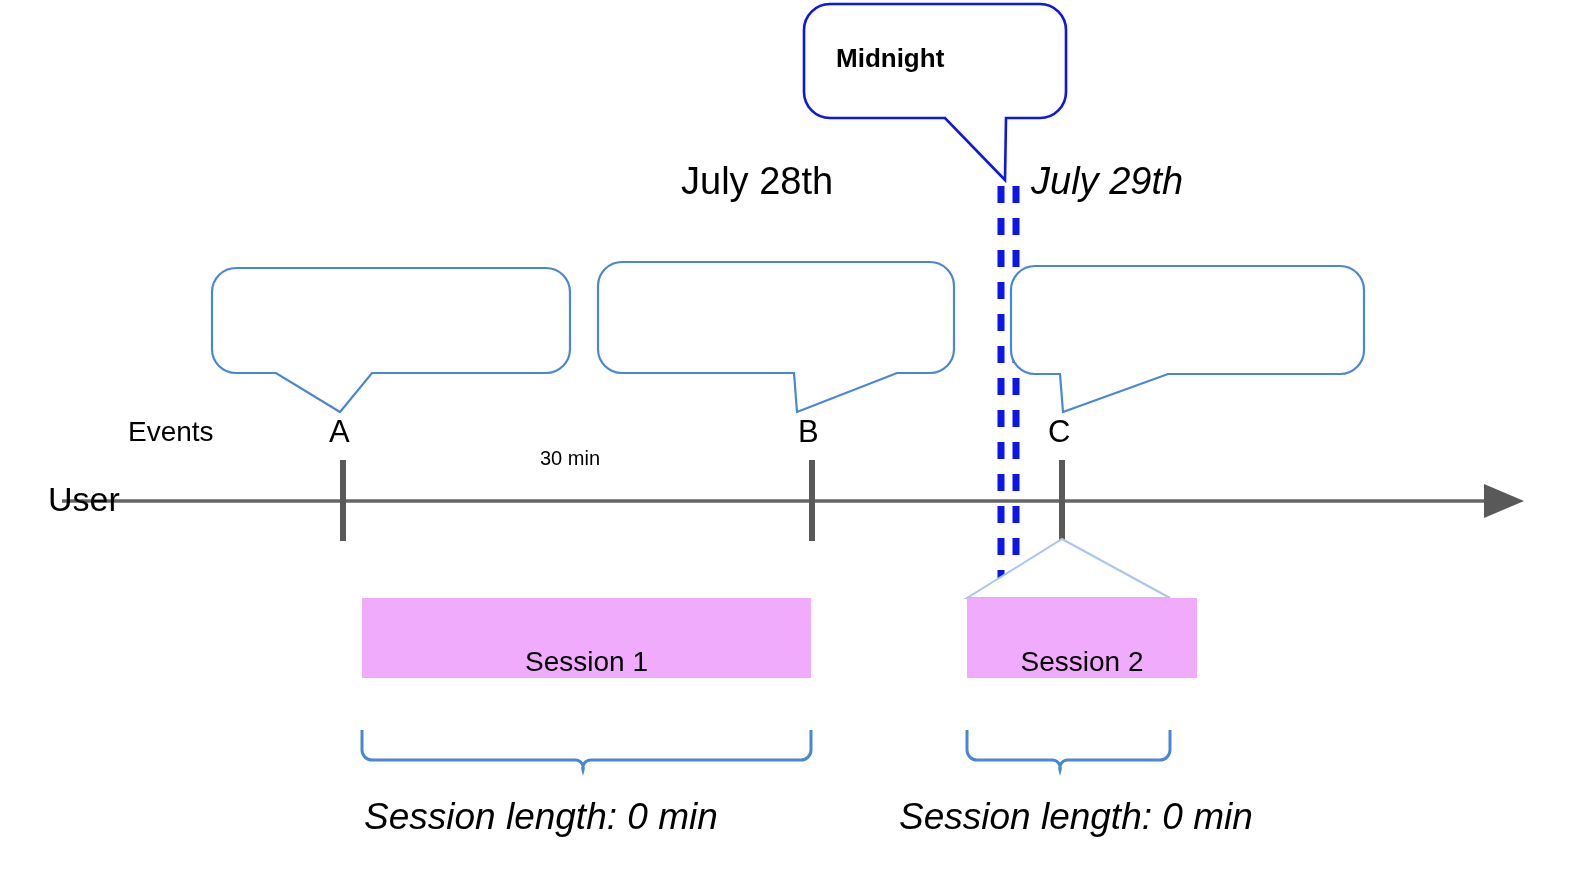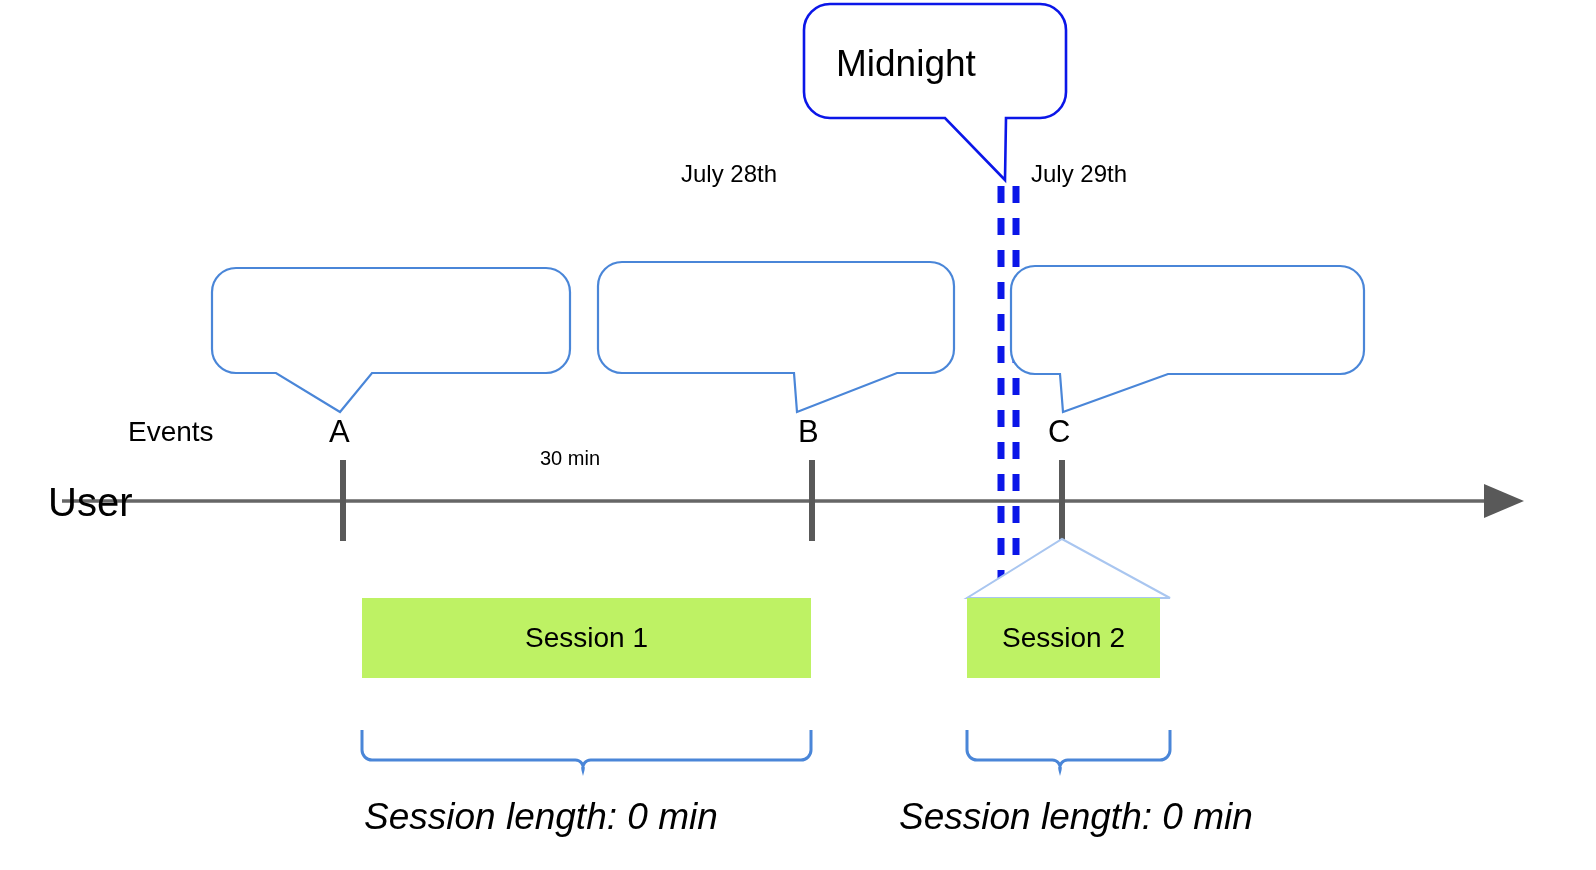--- a/index.html
+++ b/index.html
@@ -36,48 +36,48 @@
     white-space: nowrap;
     font-size: 27px;
     line-height: 1;
   }
   .callout-text b {
     font-weight: bold;
   }
   .midnight-text {
     position: absolute;
     white-space: nowrap;
-    font-size: 37px;
-    font-weight: normal;
+    font-size: 26px;
+    font-weight: bold;
     line-height: 1;
   }
   .day-label {
-    font-size: 24px;
+    font-size: 38px;
   }
   .axis-name {
-    font-size: 40px;
+    font-size: 34px;
   }
   .events-name {
     font-size: 28px;
   }
   .marker-label {
     font-size: 31px;
   }
   .duration-label {
     font-size: 20px;
   }
   .session-len {
     font-size: 37px;
     font-style: italic;
   }
   .sessionbox {
     position: absolute;
-    background: #bef264;
+    background: #f0abfc;
     display: flex;
-    align-items: center;
+    align-items: flex-end;
     justify-content: center;
     font-size: 28px;
     color: #000;
   }
 </style>
 </head>
 <body>
 
 <div id="stage">
 
@@ -129,39 +129,39 @@
 
     <g fill="none" stroke="#4a86d8" stroke-width="3">
       <path d="M967,730 v20 a10,10 0 0 0 10,10 H1052 a8,8 0 0 1 8,10 a8,8 0 0 1 8,-10 H1160 a10,10 0 0 0 10,-10 v-20"></path>
     </g>
 
   </svg>
 
   <div class="midnight-text" style="left:836px; top:45px;">Midnight</div>
 
   <div class="txt day-label" style="left:681px; top:162px;">July 28th</div>
-  <div class="txt day-label" style="left:1031px; top:162px;">July 29th</div>
+  <div class="txt day-label" style="left:1031px; top:162px;font-style:italic;">July 29th</div>
 
 
 
 
   <div class="txt events-name" style="left:128px; top:418px;">Events</div>
 
   <div class="txt axis-name" style="left:48px; top:482px;">User</div>
 
   <div class="txt marker-label" style="left:329px; top:416px;">A</div>
   <div class="txt marker-label" style="left:798px; top:416px;">B</div>
   <div class="txt marker-label" style="left:1048px; top:416px;">C</div>
 
   <div class="txt duration-label" style="left:540px; top:448px;">30 min</div>
 
   <div class="sessionbox" style="left:362px; top:598px; width:449px; height:80px;">
     <span>Session 1</span>
   </div>
 
-  <div class="sessionbox" style="left:967px; top:598px; width:193px; height:80px;">
+  <div class="sessionbox" style="left:967px; top:598px; width:230px; height:80px;">
     <span>Session 2</span>
   </div>
 
   <div class="txt session-len" style="left:364px; top:798px;">Session length: 0 min</div>
   <div class="txt session-len" style="left:899px; top:798px;">Session length: 0 min</div>
 
 </div>
 
 </body></html>

